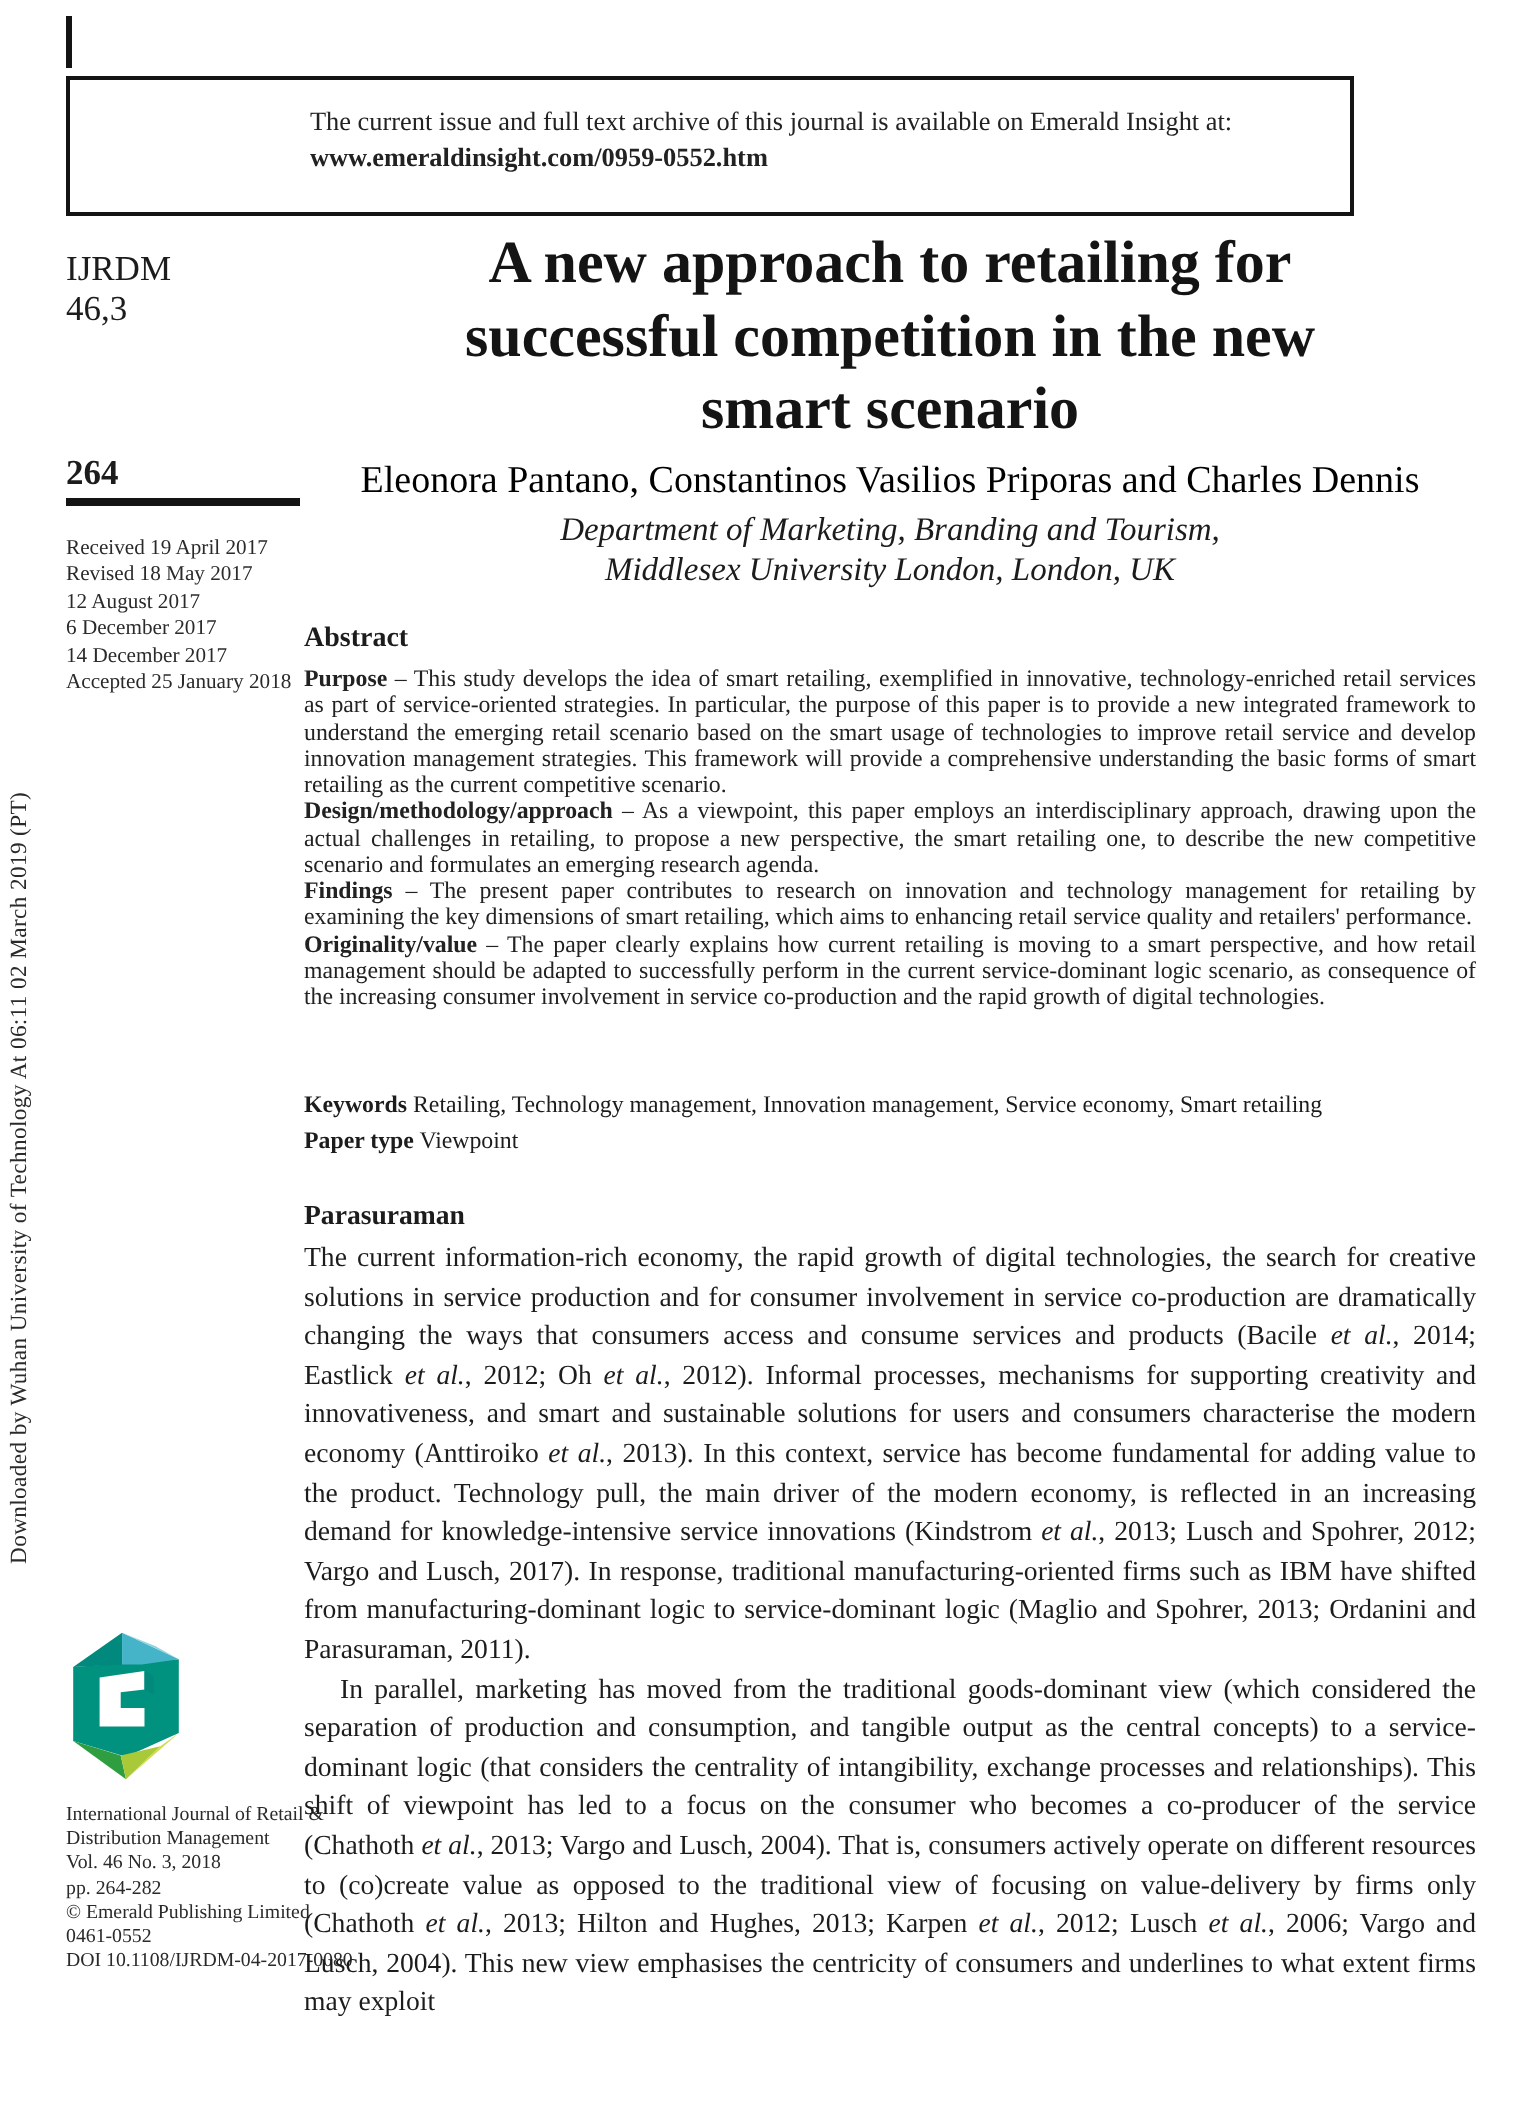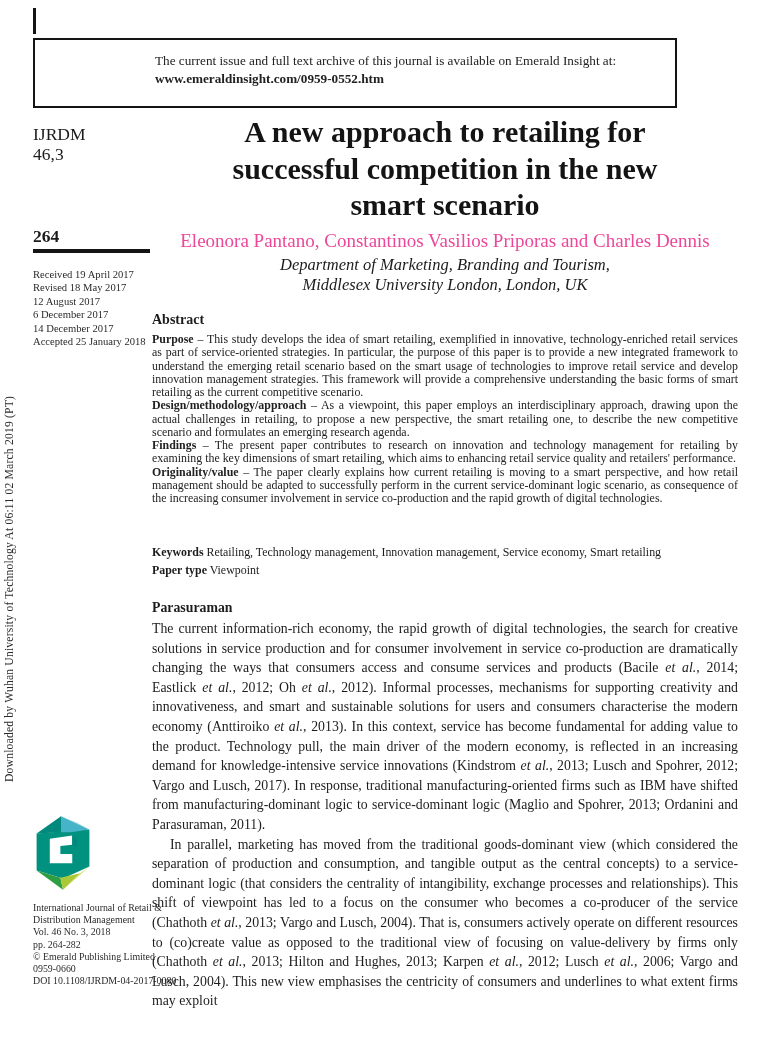--- a/index.html
+++ b/index.html
@@ -31,21 +31,21 @@
   .journal-abbrev{left:33px;top:124px;font-size:17.5px;line-height:20px;color:#1c1c1c;}
   .page-number{left:33px;top:226px;font-size:17.5px;font-weight:bold;}
   .rule-264{left:33px;top:249px;width:117px;height:3.5px;background:#141414;}
   .history{left:33px;top:268px;font-size:10.6px;line-height:13.4px;color:#2a2a2a;}
   .logo{left:30px;top:810px;width:66px;height:86px;}
   .imprint{left:33px;top:902px;font-size:9.9px;line-height:12.2px;color:#2a2a2a;}
 
   
   .main{left:152px;width:586px;font-family:Liberation Serif, serif;}
   .title{top:114px;text-align:center;font-size:30px;line-height:36.5px;font-weight:bold;color:#141414;}
-  .authors{top:230px;text-align:center;font-size:19px;color:#ec4899;}
+  .authors{top:230px;text-align:center;font-size:19px;color:#000000;}
   .affiliation{top:255px;text-align:center;font-size:16.5px;line-height:19.5px;font-style:italic;}
   .abstract-heading{top:312px;font-size:14px;font-weight:bold;}
   .abstract-body{top:333px;font-size:11.9px;line-height:13.25px;text-align:justify;color:#222;}
   .abstract-body p{margin:0;}
   .kw-line{top:546px;font-size:11.9px;line-height:13.25px;}
   .pt-line{top:564px;font-size:11.9px;line-height:13.25px;}
   .bold-lead{font-weight:bold;}
   .intro-heading{top:600px;font-size:13.8px;font-weight:bold;}
   .body-text{top:619px;font-size:13.8px;line-height:19.6px;text-align:justify;color:#1c1c1c;}
   .body-text p{margin:0;}
@@ -91,21 +91,21 @@
   <path d="M30,36 L64,31 L64,45 L46,47 L46,59 L64,59 L64,73 L30,73 Z" fill="#ffffff"></path>
   <polygon points="64,31 71,35 71,49 64,45" fill="#00897c"></polygon>
 </svg>
 
 <div class="abs imprint">
   <div>International Journal of Retail &amp;</div>
   <div>Distribution Management</div>
   <div>Vol. 46 No. 3, 2018</div>
   <div>pp. 264-282</div>
   <div>© Emerald Publishing Limited</div>
-  <div>0959-0660</div>
+  <div>0461-0552</div>
   <div>DOI 10.1108/IJRDM-04-2017-0080</div>
 </div>
 
 <div class="abs main title">
   <div>A new approach to retailing for</div>
   <div>successful competition in the new</div>
   <div>smart scenario</div>
 </div>
 
 <div class="abs main authors">Eleonora Pantano, Constantinos Vasilios Priporas and Charles Dennis</div>

